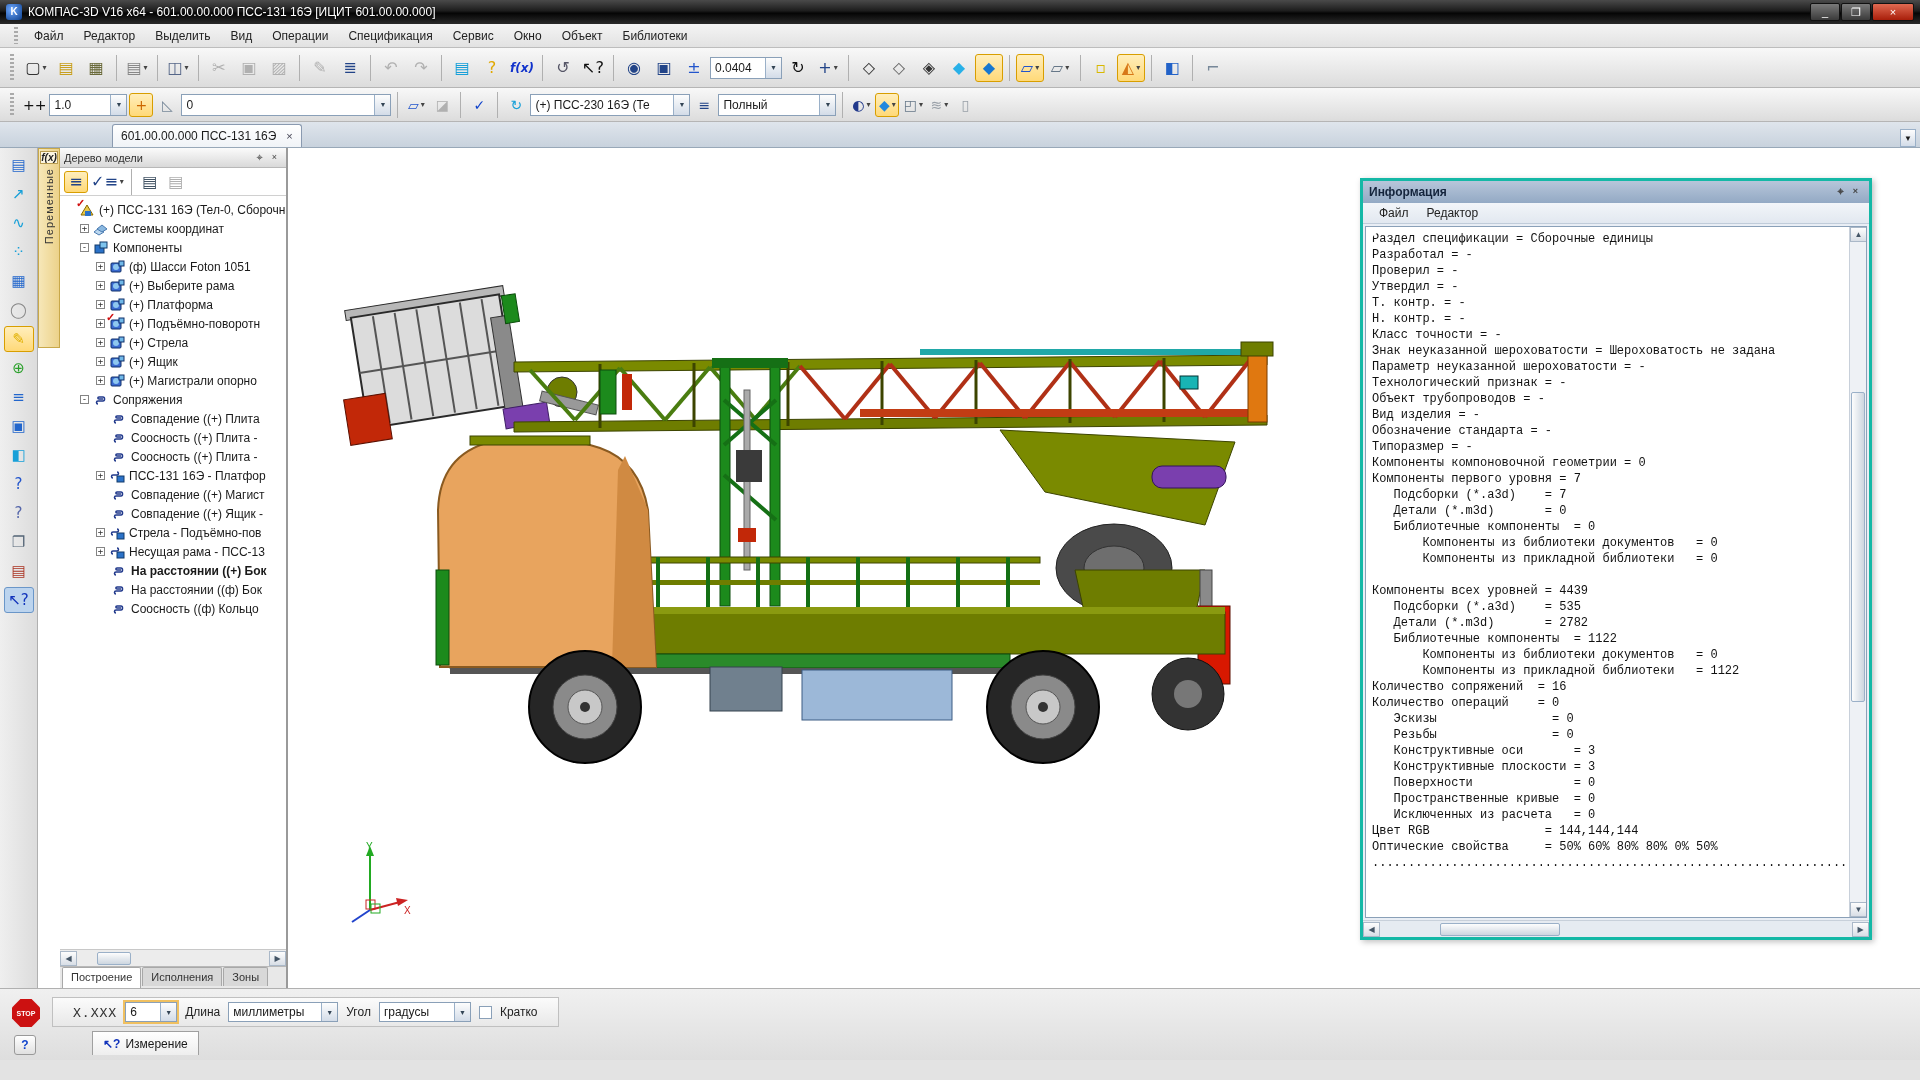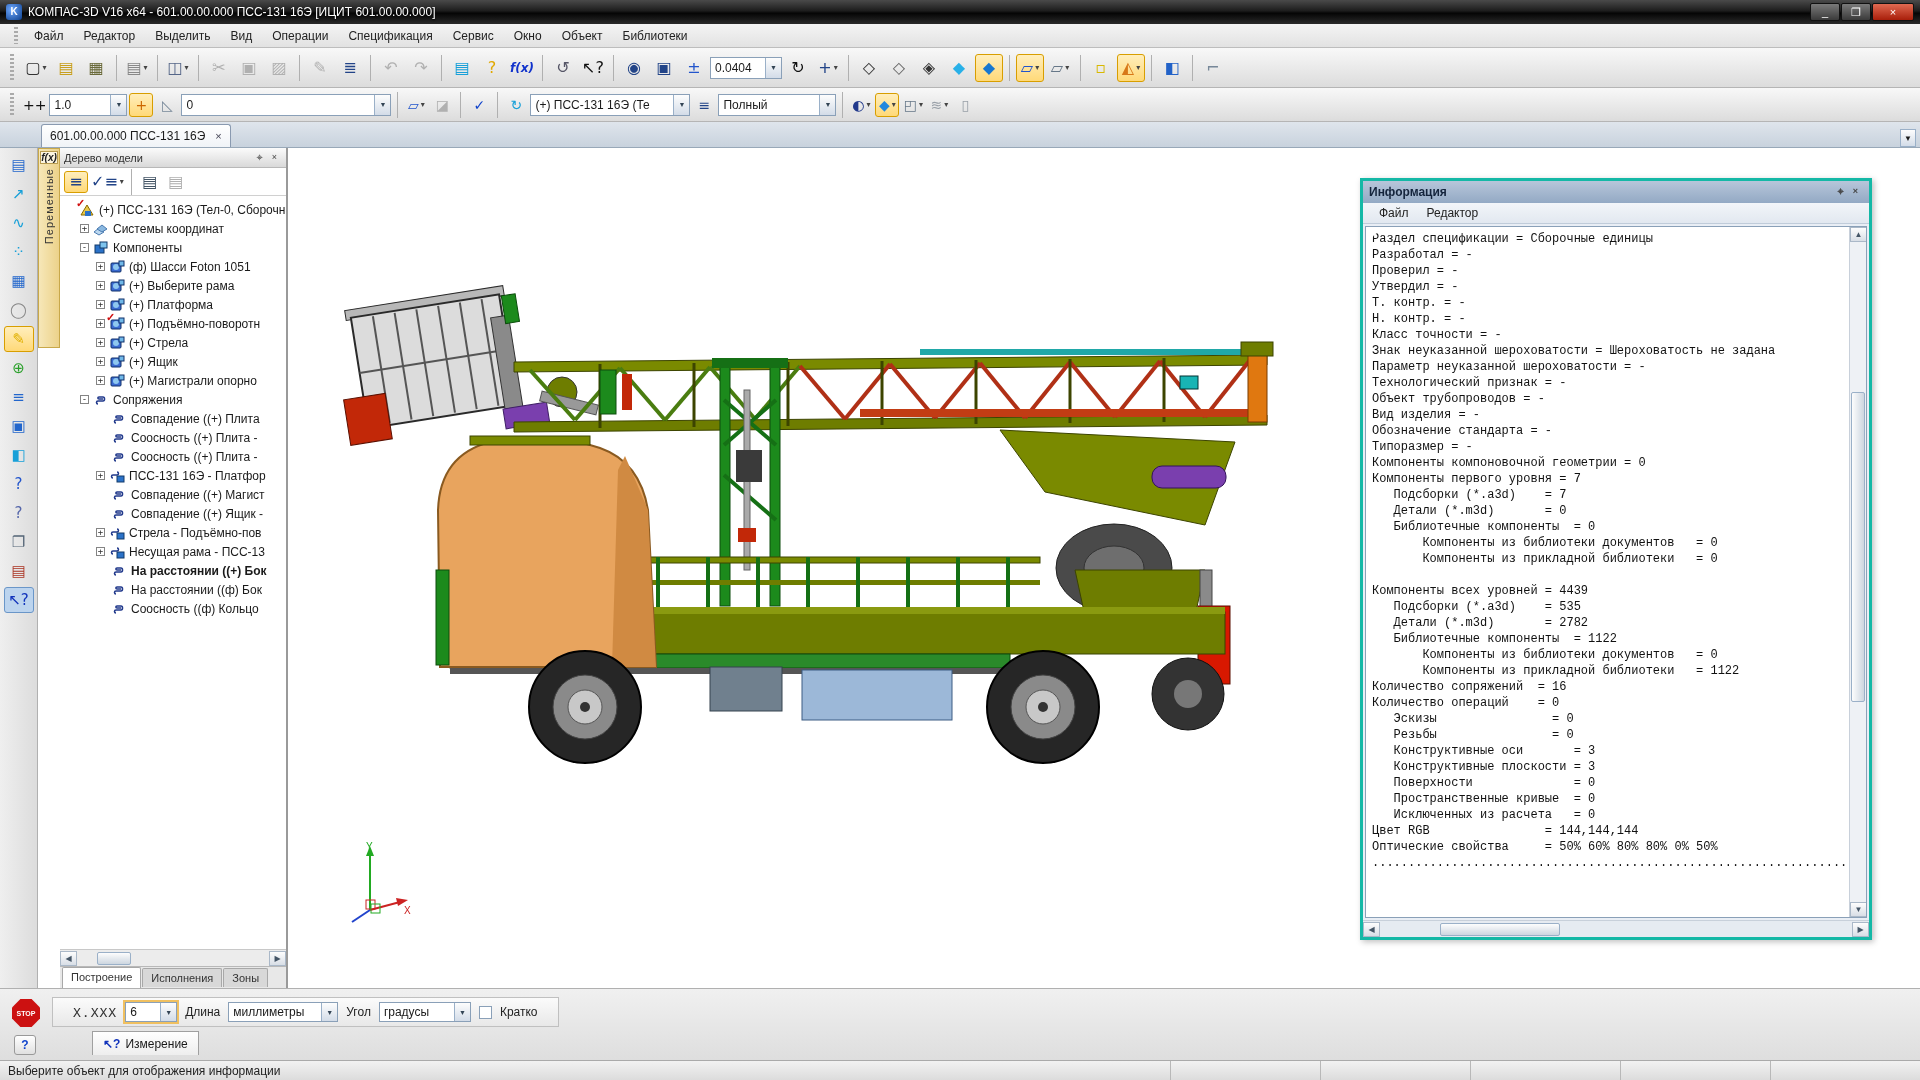--- a/index.html
+++ b/index.html
@@ -41,21 +41,21 @@
   .tb-sep { width:1px; height:26px; background:#b0b0b0; margin:0 4px; }
   .tb-combo { height:22px; background:#fff; border:1px solid #8aa0b8; display:flex; align-items:center; }
   .tb-combo .combo-text { flex:1; padding:0 4px; font-size:12px; white-space:nowrap; overflow:hidden; }
   .combo-arrow { width:16px; height:100%; font-size:7px; display:flex; align-items:center; justify-content:center;
     background:linear-gradient(#fdfdfd,#d3dce8); border-left:1px solid #9ab0c8; color:#345; }
   .fx-glyph { font-style:italic; font-weight:bold; font-size:12px !important; }
 
   
   .tabbar { position:absolute; left:0; top:122px; width:1920px; height:26px;
     background:linear-gradient(#dfe5ec,#c8d2dd); border-bottom:1px solid #98a8b8; display:flex; align-items:flex-end; }
-  .doc-tab { margin-left:41px; height:23px; background:linear-gradient(#ffffff,#f0f3f7); border:1px solid #8a9ab0; border-bottom:none;
+  .doc-tab { margin-left:112px; height:23px; background:linear-gradient(#ffffff,#f0f3f7); border:1px solid #8a9ab0; border-bottom:none;
     border-radius:3px 3px 0 0; display:flex; align-items:center; padding:0 8px; font-size:12px; }
   .doc-tab .close-x { margin-left:10px; font-size:11px; color:#445; }
   .tab-scroll { margin-left:auto; margin-right:4px; width:16px; height:18px; text-align:center; font-size:8px; line-height:18px;
     background:linear-gradient(#fdfdfd,#d3dce8); border:1px solid #9ab0c8; }
 
   
   .workarea { position:absolute; left:0; top:148px; width:1920px; height:840px; background:#fff; }
 
   
   .leftpanel { position:absolute; left:0; top:0; width:38px; height:840px; background:linear-gradient(90deg,#efefef,#dcdcdc);
@@ -82,21 +82,21 @@
   .tree-body { flex:1; overflow:hidden; padding-top:4px; position:relative; }
   .tree-row { height:19px; display:flex; align-items:center; white-space:nowrap; font-size:12px; color:#1a1a1a; }
   .tree-row .expander { width:9px; height:9px; border:1px solid #848484; background:#fff; font-size:9px; line-height:7px; text-align:center;
     color:#333; margin-right:4px; flex:none; font-family:"DejaVu Sans Mono",monospace; }
   .tree-row .no-exp { width:15px; flex:none; }
   .tree-row .ticon { width:16px; height:14px; margin-right:4px; flex:none; position:relative; }
   .tree-row .ticon svg { position:absolute; left:0; top:0; }
   .tree-hscroll { height:17px; background:#ececec; border-top:1px solid #c8c8c8; display:flex; align-items:center; }
   .scroll-btn { width:17px; height:15px; background:linear-gradient(#fdfdfd,#d8dee6); border:1px solid #aab8c8; font-size:8px; line-height:13px; text-align:center; color:#456; }
   .scroll-thumb-h { width:34px; height:13px; margin-left:20px; background:linear-gradient(#fdfdfd,#cdd6e0); border:1px solid #9ab0c8; border-radius:2px; }
-  .tree-tabs { height:22px; background:#e8e8e8; border-top:1px solid #b8b8b8; display:flex; align-items:center; padding-left:2px; gap:1px; }
+  .tree-tabs { height:22px; background:#e8e8e8; border-top:1px solid #b8b8b8; display:flex; align-items:flex-start; padding-left:2px; gap:1px; }
   .tree-tab { height:19px; padding:0 8px; font-size:11px; line-height:18px; background:#d8d8d8; border:1px solid #a8a8a8; border-bottom:none; border-radius:2px 2px 0 0; color:#333; }
   .tree-tab.active { background:#fff; height:21px; }
 
   
   .canvas { position:absolute; left:290px; top:0; width:1630px; height:840px; background:#fff; }
 
   
   .infowin { position:absolute; left:1360px; top:178px; width:512px; height:762px; background:#e9eef5;
     border:3px solid #14b8a6; box-shadow:2px 2px 6px rgba(0,0,0,.25); display:flex; flex-direction:column; z-index:5; }
   .info-title { height:22px; background:linear-gradient(#b7c6da,#93a9c4); display:flex; align-items:center; padding:0 6px;
@@ -323,21 +323,21 @@
       </div>
       <div class="tb-sep"></div>
       <div class="tb-btn">
         <span class="glyph" style="color: rgb(17, 68, 204);">✓</span>
       </div>
       <div class="tb-sep"></div>
       <div class="tb-btn">
         <span class="glyph" style="color: rgb(24, 160, 216);">↻</span>
       </div>
       <div class="tb-combo" style="width: 160px;">
-        <span class="combo-text">(+) ПСС-131 16Э (Те</span>
+        <span class="combo-text">(+) ПСС-230 16Э (Те</span>
         <div class="combo-arrow">▼</div>
       </div>
       <div class="tb-btn">
         <span class="glyph" style="color: rgb(34, 68, 136);">≡</span>
       </div>
       <div class="tb-combo" style="width: 118px;">
         <span class="combo-text">Полный</span>
         <div class="combo-arrow">▼</div>
       </div>
       <div class="tb-sep"></div>
@@ -924,23 +924,13 @@
       <div class="chk"></div>
       <span class="prop-label">Кратко</span>
     </div>
     <div class="help-btn">?</div>
     <div class="measure-tab">
       <span class="mt-icon">↖?</span>
       <span>Измерение</span>
     </div>
   </div>
 
-  <div class="statusbar">
-    <span>Выберите объект для отображения информации</span>
-    <div class="status-cells">
-      <div class="status-cell"></div>
-        <div class="status-cell"></div>
-      <div class="status-cell"></div>
-        <div class="status-cell"></div>
-        <div class="status-cell"></div>
-    </div>
-  </div>
 </div>
 
 </body></html>

